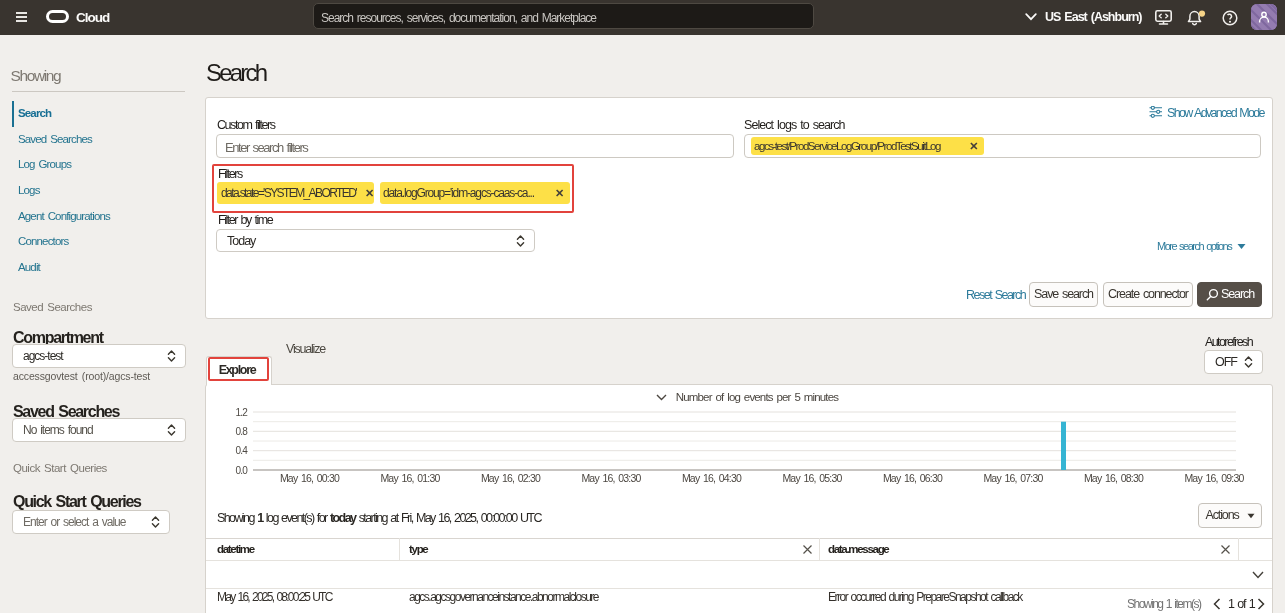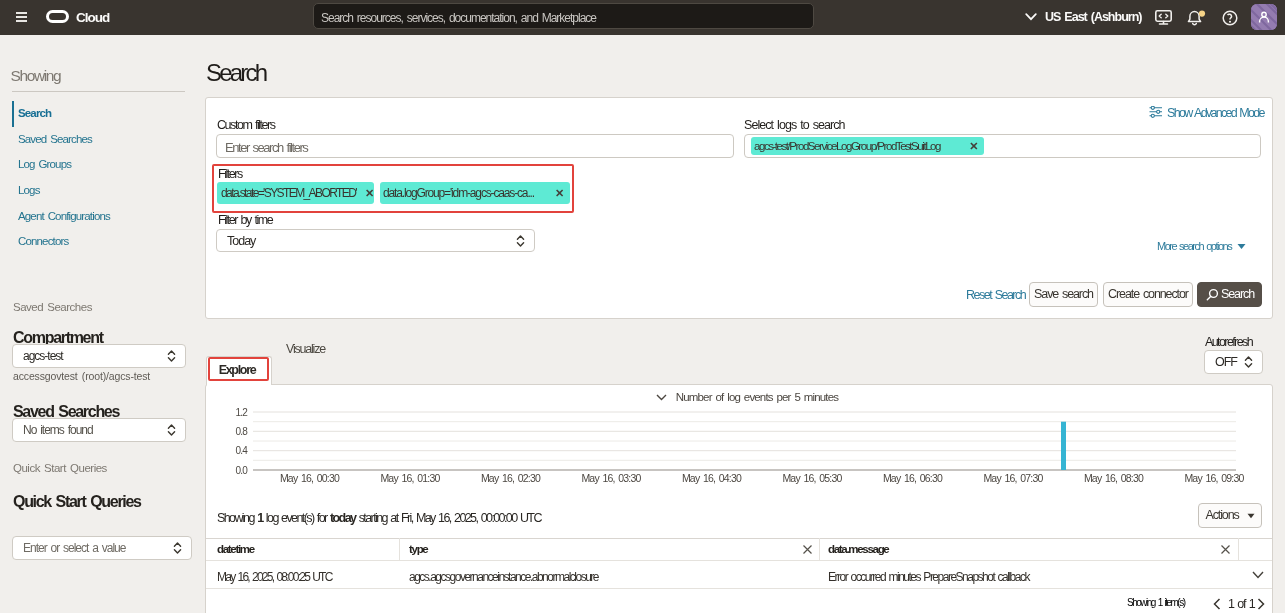--- a/index.html
+++ b/index.html
@@ -32,35 +32,35 @@
 .sel svg.caret { position:absolute; right:9px; top:50%; margin-top:-6px; }
 
 
 .page-title { position:absolute; left:206px; top:59px; font-size:24px; letter-spacing:-2.8px; color:#1f1c19; font-weight:normal; }
 .panel { position:absolute; background:#fff; border:1px solid #d6d2cc; border-radius:3px; }
 #panel1 { left:205px; top:97px; width:1068px; height:222px; }
 #panel2 { left:205px; top:384px; width:1068px; height:240px; }
 .flabel { position:absolute; font-size:12.5px; font-weight:normal; color:#211e1b; letter-spacing:-1.45px; }
 .finput { position:absolute; background:#fff; border:1px solid #cdc9c2; border-radius:4px; height:24px; font-size:12.5px; }
 .finput .ph { position:absolute; left:8px; top:1.5px; line-height:22px; color:#6f6b64; font-size:13px; letter-spacing:-1.45px; }
-.chip { position:absolute; background:#5eead4; border-radius:3px; font-size:12px; color:#39352f; white-space:nowrap; display:flex; align-items:center; }
+.chip { position:absolute; background:#fde047; border-radius:3px; font-size:12px; color:#39352f; white-space:nowrap; display:flex; align-items:center; }
 .chip .x { font-size:11px; color:#45413b; margin-left:9px; font-weight:bold; }
 .redbox { position:absolute; border:2px solid #e2433c; border-radius:2px; z-index:5; }
 .teal { color:#2d7b9b; }
 .btn { position:absolute; height:25px; background:#fcfbfa; border:1px solid #c6c2bb; border-radius:4px; font-size:12.5px; color:#39352f; text-align:center; letter-spacing:-1.1px; white-space:nowrap; }
 .btn-dark { background:#564f48; border-color:#564f48; color:#fff; }
 
 
 .tab-active { position:absolute; left:206px; top:356px; width:66px; height:29px; background:#fff; border:1px solid #d6d2cc; border-bottom:none; border-radius:3px 3px 0 0; text-align:center; line-height:26px; font-weight:bold; font-size:12.5px; color:#2c2925; letter-spacing:-1.3px; }
 .tab-inactive { position:absolute; left:286px; top:342px; font-size:12.5px; color:#4d4942; letter-spacing:-1.2px; }
 
 
 .t-line { position:absolute; background:#e5e2dd; }
 .t-head { position:absolute; font-size:11.5px; font-weight:bold; color:#25221e; letter-spacing:-1.3px; }
-.t-cell { position:absolute; font-size:12px; color:#34302b; letter-spacing:-1.5px; }
+.t-cell { position:absolute; font-size:12px; color:#34302b; letter-spacing:-1.5px;margin-top:20px; }
 .xicon { position:absolute; width:11px; height:11px; }
 </style>
 </head>
 <body>
 
 <div class="topbar">
   <div class="burger">
       <i></i>
       <i></i>
       <i></i>
@@ -104,41 +104,42 @@
 
 <div class="side-title">Showing</div>
 <div class="side-rule"></div>
 <div class="nav">
   <a class="active" href="#">Search</a>
   <a href="#">Saved Searches</a>
   <a href="#">Log Groups</a>
   <a href="#">Logs</a>
   <a href="#">Agent Configurations</a>
   <a href="#">Connectors</a>
+  <a href="#">Audit</a>
 </div>
 
 <div class="side-h" style="top:301px">Saved Searches</div>
 <div class="side-label" style="top:329px">Compartment</div>
 <div class="sel" style="left:12px;top:344px;width:174px;height:24px">
   <span class="txt">agcs-test</span>
   <svg class="caret" width="9" height="12" viewBox="0 0 9 12">
       <path d="M1.4 4.2 L4.5 1 L7.6 4.2 M1.4 7.8 L4.5 11 L7.6 7.8" stroke="#3b372f" stroke-width="1.4" fill="none" stroke-linecap="round" stroke-linejoin="round"></path>
     </svg>
 </div>
 <div class="side-small" style="top:370px">accessgovtest (root)/agcs-test</div>
 <div class="side-label" style="top:403px">Saved Searches</div>
 <div class="sel" style="left:12px;top:418px;width:174px;height:24px">
   <span class="txt" style="color:#55524b">No items found</span>
   <svg class="caret" width="9" height="12" viewBox="0 0 9 12">
       <path d="M1.4 4.2 L4.5 1 L7.6 4.2 M1.4 7.8 L4.5 11 L7.6 7.8" stroke="#3b372f" stroke-width="1.4" fill="none" stroke-linecap="round" stroke-linejoin="round"></path>
     </svg>
 </div>
 <div class="side-h" style="top:462px">Quick Start Queries</div>
 <div class="side-label" style="top:493px">Quick Start Queries</div>
-<div class="sel" style="left:12px;top:536px;width:180px;height:24px">
+<div class="sel" style="left:12px;top:510px;width:158px;height:24px">
   <span class="txt gray">Enter or select a value</span>
   <svg class="caret" width="9" height="12" viewBox="0 0 9 12">
       <path d="M1.4 4.2 L4.5 1 L7.6 4.2 M1.4 7.8 L4.5 11 L7.6 7.8" stroke="#3b372f" stroke-width="1.4" fill="none" stroke-linecap="round" stroke-linejoin="round"></path>
     </svg>
 </div>
 
 <h1 class="page-title">Search</h1>
 
 <div class="panel" id="panel1"></div>
 
@@ -261,25 +262,25 @@
 <div class="t-head" style="left:409px;top:543px">type</div>
 <div class="t-head" style="left:828px;top:543px">data.message</div>
 <svg class="xicon" style="left:802px;top:544px" viewBox="0 0 11 11">
     <path d="M1.5 1.5 L9.5 9.5 M9.5 1.5 L1.5 9.5" stroke="#55524b" stroke-width="1.2"></path>
   </svg>
 <svg class="xicon" style="left:1220px;top:544px" viewBox="0 0 11 11">
     <path d="M1.5 1.5 L9.5 9.5 M9.5 1.5 L1.5 9.5" stroke="#55524b" stroke-width="1.2"></path>
   </svg>
 <div class="t-cell" style="left:217px;top:570px;letter-spacing:-1.75px">May 16, 2025, 08:00:25 UTC</div>
 <div class="t-cell" style="left:409px;top:570px">agcs.agcsgovernanceinstance.abnormalclosure</div>
-<div class="t-cell" style="left:828px;top:570px">Error occurred minutes PrepareSnapshot callback</div>
+<div class="t-cell" style="left:828px;top:570px">Error occurred during PrepareSnapshot callback</div>
 <svg class="abs" style="left:1252px;top:571px" width="12" height="8" viewBox="0 0 12 8">
     <path d="M1 1 L6 6.5 L11 1" stroke="#45413b" stroke-width="1.4" fill="none"></path>
   </svg>
 
-<div class="abs" style="left:1127px;top:597px;font-size:10px;color:#000000;letter-spacing:-1.5px">Showing 1 item(s)</div>
+<div class="abs" style="left:1127px;top:597px;font-size:12px;color:#737373;letter-spacing:-1.5px">Showing 1 item(s)</div>
 <svg class="abs" style="left:1213px;top:598px" width="8" height="12" viewBox="0 0 8 12">
     <path d="M6.5 1 L1.5 6 L6.5 11" stroke="#39352f" stroke-width="1.5" fill="none"></path>
   </svg>
 <div class="abs" style="left:1228px;top:597px;font-size:12.5px;color:#2a2723;letter-spacing:-1.3px">1 of 1</div>
 <svg class="abs" style="left:1257px;top:598px" width="8" height="12" viewBox="0 0 8 12">
     <path d="M1.5 1 L6.5 6 L1.5 11" stroke="#39352f" stroke-width="1.5" fill="none"></path>
   </svg>
 
 </body></html>

